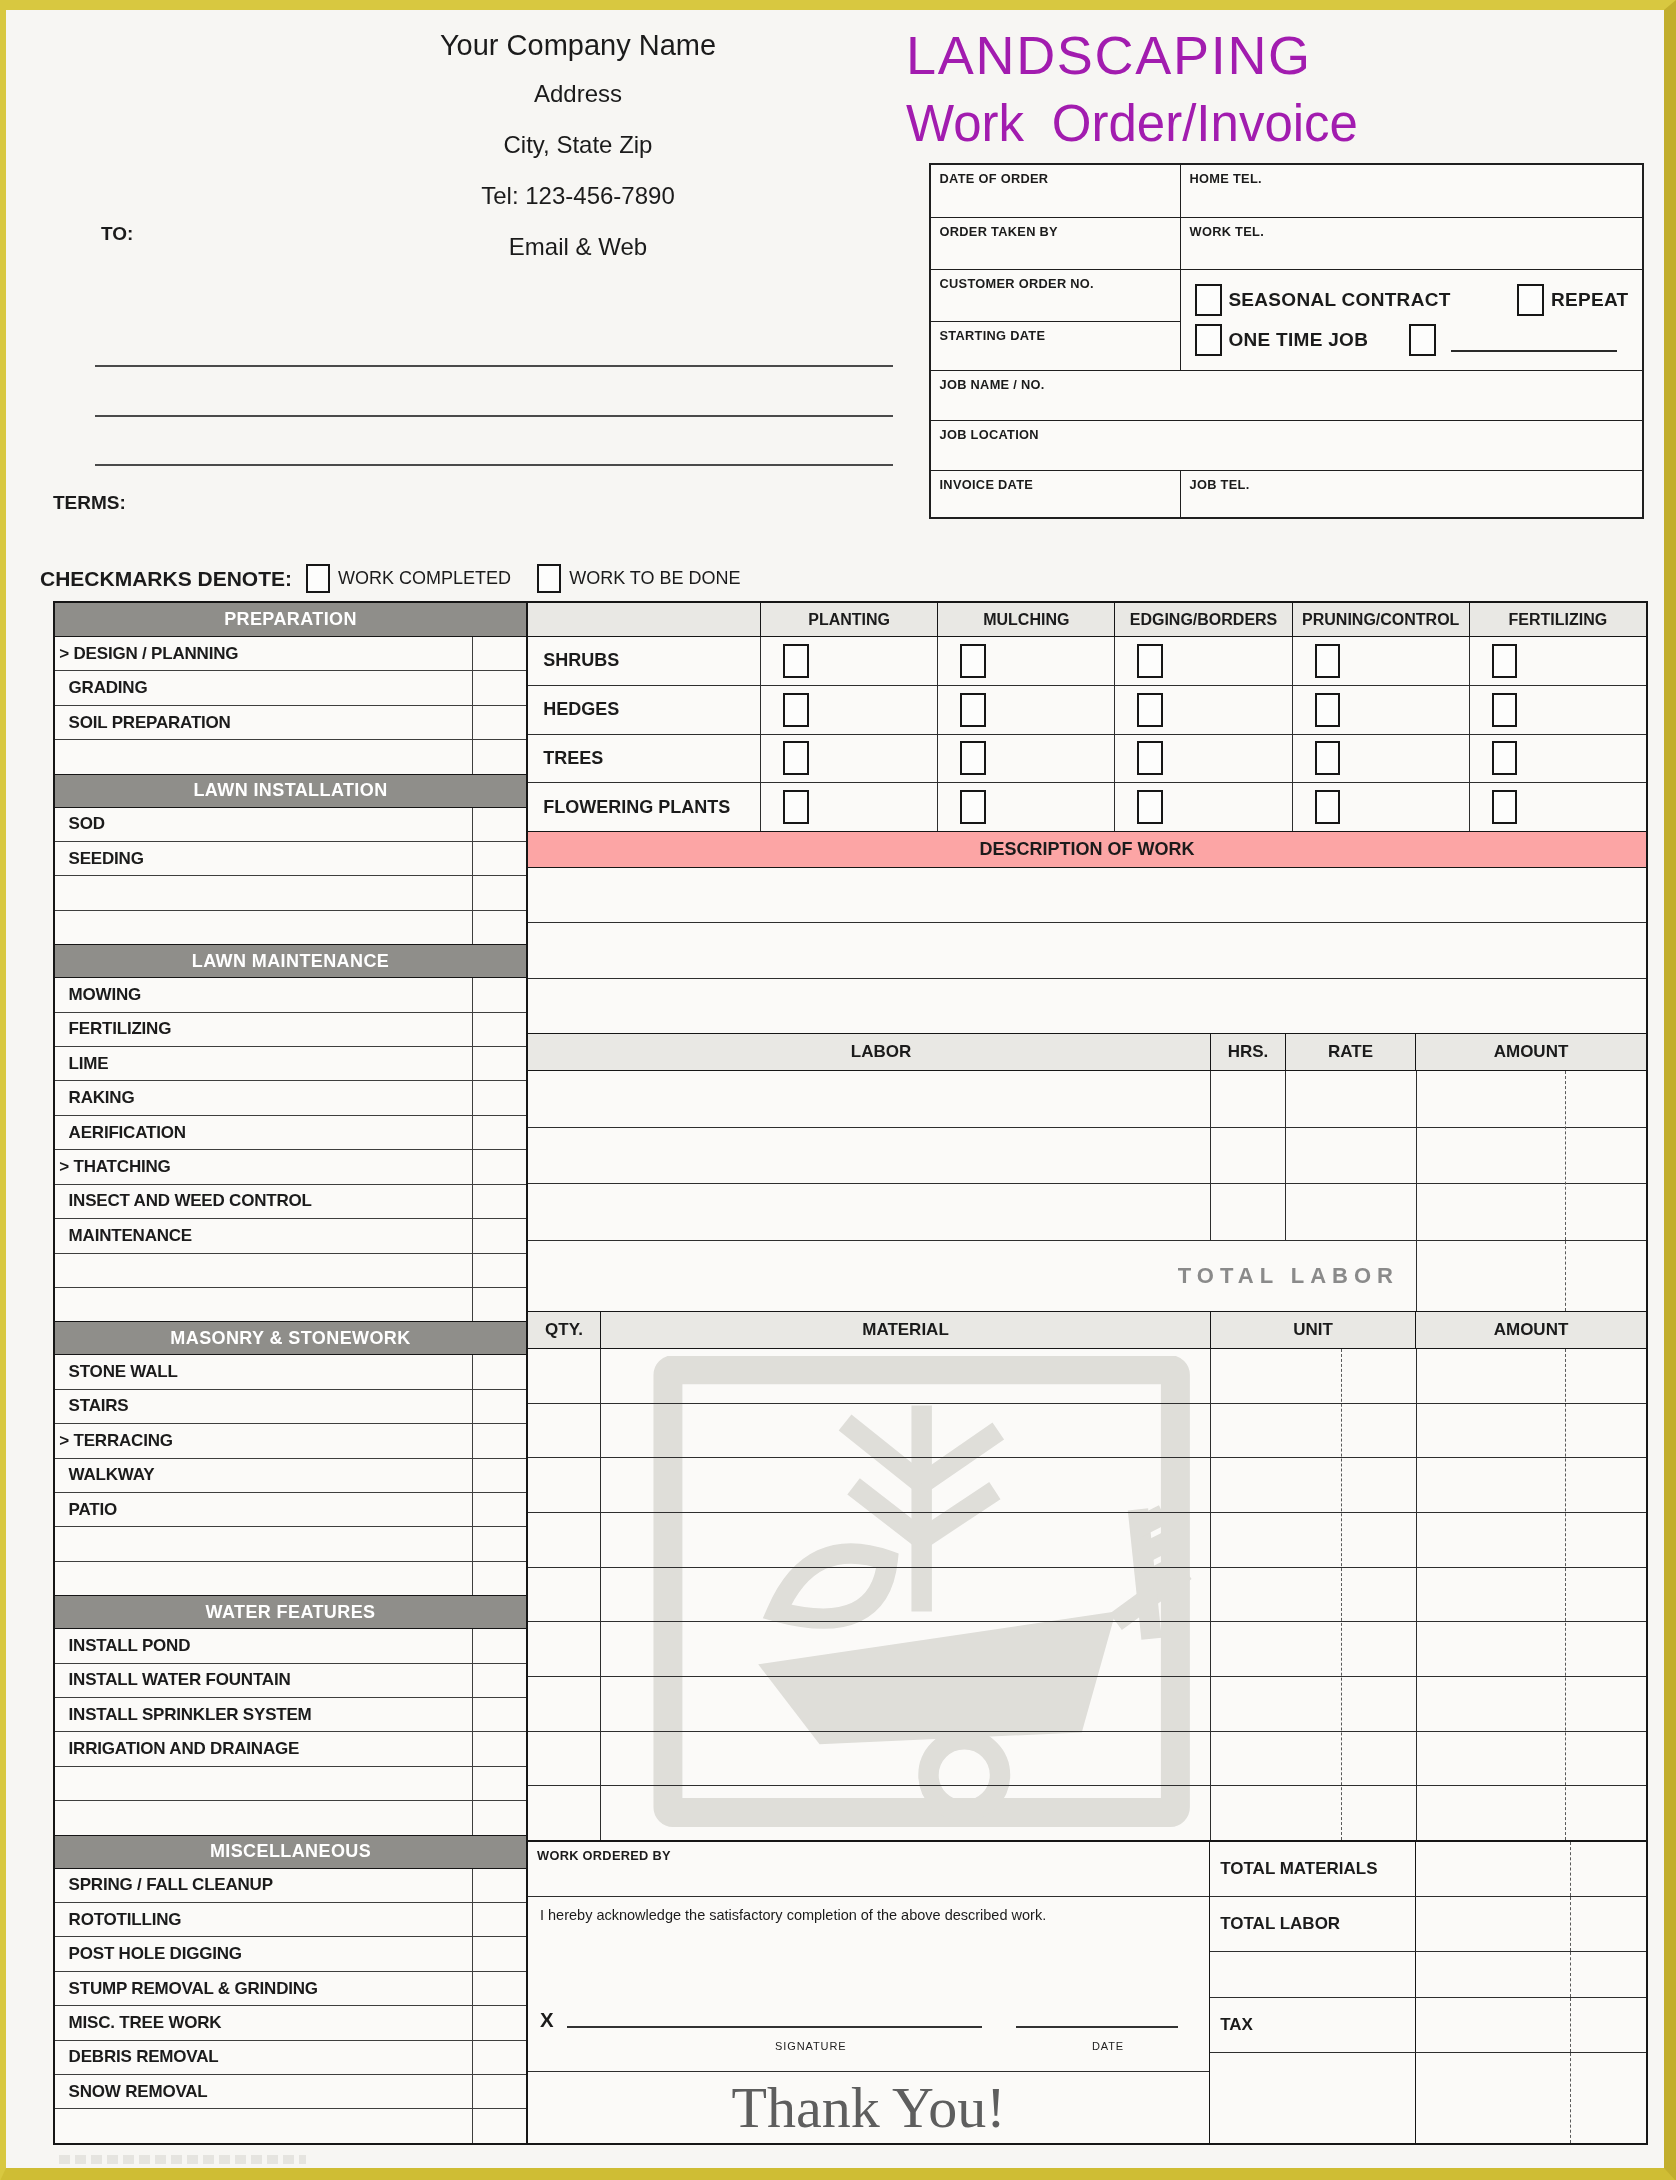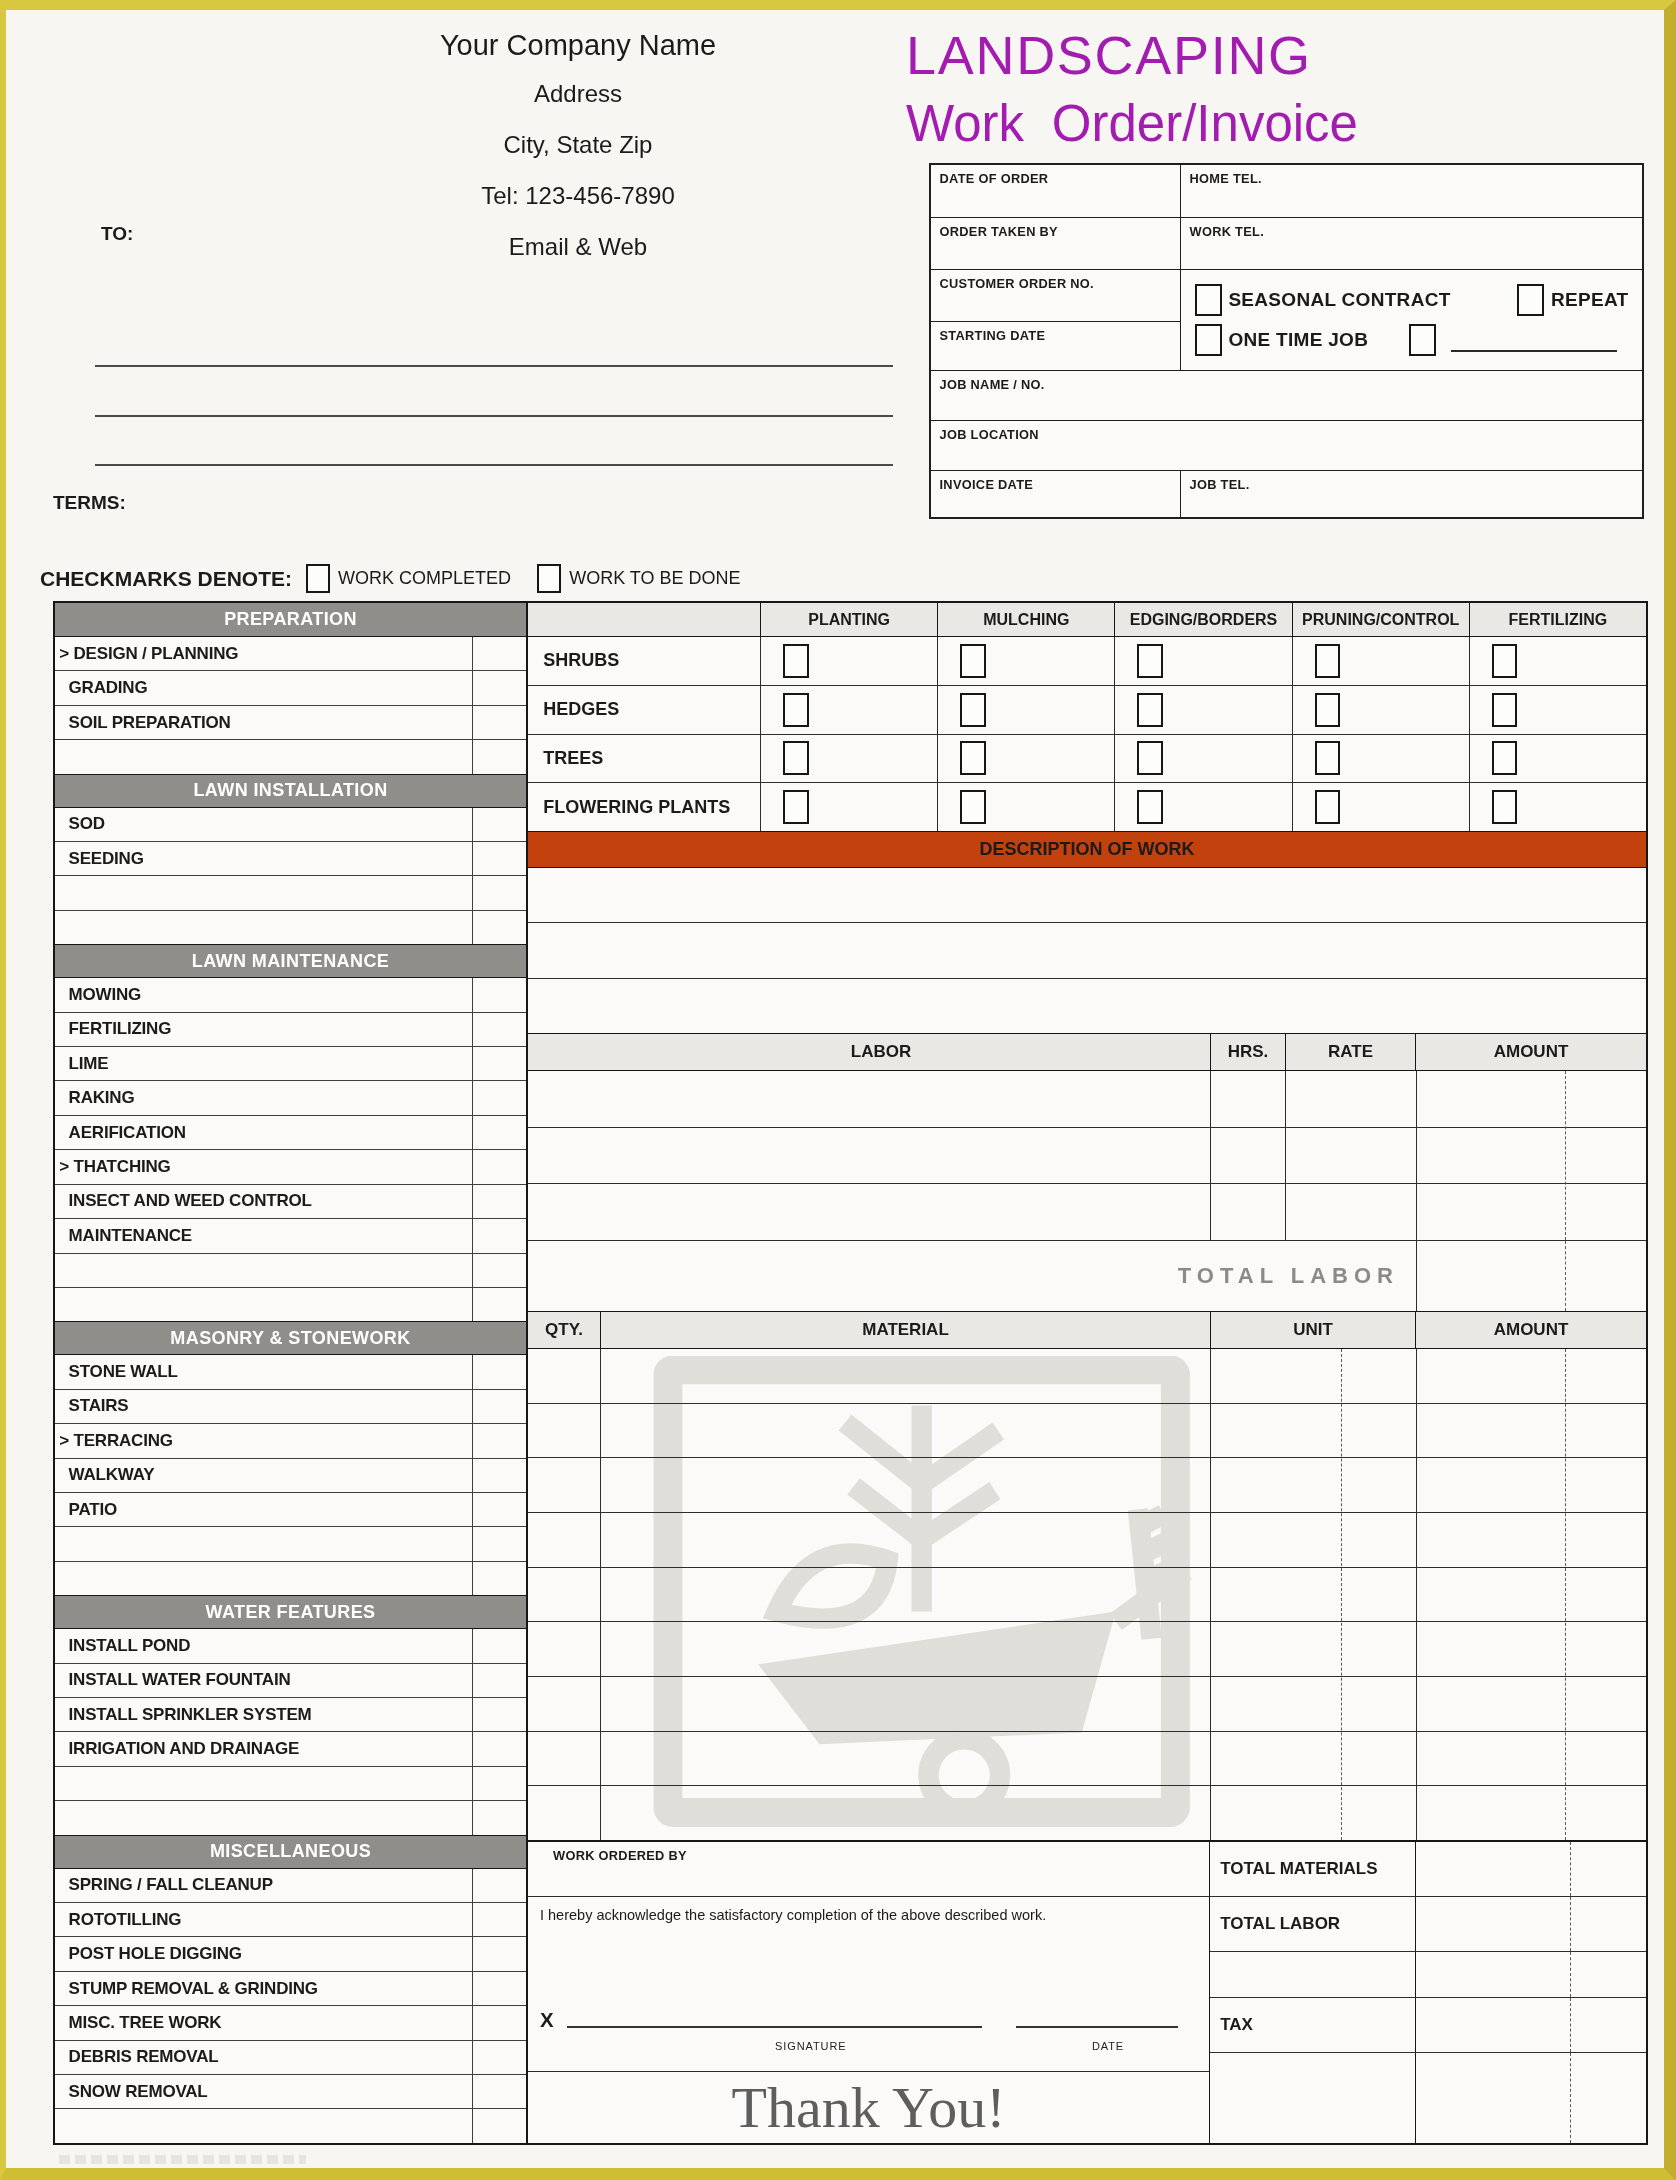--- a/index.html
+++ b/index.html
@@ -59,42 +59,42 @@
   .rightcol{flex:1;display:flex;flex-direction:column;position:relative}
   .pg-h{flex:0 0 34px;display:flex;background:#e9e8e4;border-bottom:1.7px solid #161616}
   .pgh-c{flex:1;display:flex;align-items:center;justify-content:center;font-weight:bold;font-size:16px;border-left:1.7px solid #161616}
   .pgh-c.first{flex:0 0 232px;border-left:none}
   .pg-rows{flex:0 0 194px;display:flex;flex-direction:column}
   .pg-row{flex:1;display:flex;border-top:1.7px solid #2e2e2e}
   .pg-row.first{border-top:none}
   .pg-label{flex:0 0 232px;display:flex;align-items:center;padding-left:15.3px;font-weight:bold;font-size:18px;white-space:nowrap}
   .pg-cell{flex:1;display:flex;align-items:center;border-left:1.7px solid #2e2e2e}
   .pg-cell .bx{margin-left:22px;width:25.6px;height:34px}
-  .bar{flex:0 0 37px;background:#c2410c;border-top:1.7px solid #161616;border-bottom:1.7px solid #161616;display:flex;align-items:center;justify-content:center;font-weight:bold;font-size:18px}
+  .bar{flex:0 0 37px;background:#fca5a5;border-top:1.7px solid #161616;border-bottom:1.7px solid #161616;display:flex;align-items:center;justify-content:center;font-weight:bold;font-size:18px}
   .desc-rows{flex:0 0 165px;display:flex;flex-direction:column}
   .drow{flex:1;border-top:1.7px solid #2e2e2e}
   .drow.first{border-top:none}
   .labor-h,.mat-h{flex:0 0 38px;display:flex;background:#e9e8e4;border-top:1.7px solid #161616;border-bottom:1.7px solid #161616}
   .hcell{display:flex;align-items:center;justify-content:center;font-weight:bold;font-size:17px;border-left:1.7px solid #161616}
   .hcell.nb{border-left:none}
   .labor-rows{flex:0 0 169px;position:relative;display:flex;flex-direction:column}
   .lrow{flex:1;border-top:1.7px solid #2e2e2e}
   .lrow.first{border-top:none}
   .vline{position:absolute;top:0;bottom:0;width:0;border-left:1.7px solid #2e2e2e}
   .vdash{position:absolute;top:0;bottom:0;width:0;border-left:1.7px dashed #5a5a5a}
   .total-row{flex:0 0 71px;position:relative;border-top:1.7px solid #2e2e2e}
   .total-label{position:absolute;right:247px;top:50%;transform:translateY(-50%);color:#8a8a8a;font-size:22px;font-weight:600;letter-spacing:6px;white-space:nowrap}
   .mat-rows{flex:0 0 491px;position:relative;display:flex;flex-direction:column}
   .mrow{flex:1;border-top:1.7px solid #2e2e2e;position:relative;z-index:1}
   .mrow.first{border-top:none}
   .watermark{position:absolute;left:111px;top:6.8px;width:596px;height:477px;opacity:.9}
 
   .bottom{flex:1;display:flex;border-top:2.6px solid #161616}
   .b-left{width:682px;border-right:1.7px solid #161616;display:flex;flex-direction:column}
-  .wob{flex:0 0 55px;border-bottom:1.7px solid #2e2e2e;padding:6px 25px}
+  .wob{flex:0 0 55px;border-bottom:1.7px solid #2e2e2e;padding:6px 9px}
   .ack{flex:0 0 175px;border-bottom:1.7px solid #2e2e2e;position:relative;padding:10.2px 12px}
   .ack-t{font-size:14.5px}
   .xl{position:absolute;left:12px;bottom:39px;font-size:20.4px;font-weight:bold}
   .sigline{position:absolute;left:39px;right:227px;bottom:43px;border-bottom:2.1px solid #333}
   .dateline{position:absolute;right:31px;bottom:43px;width:162px;border-bottom:2.1px solid #333}
   .sig-lab{position:absolute;left:247px;bottom:19px;font-size:11px;letter-spacing:0.9px;color:#222}
   .date-lab{position:absolute;right:85px;bottom:19px;font-size:11px;letter-spacing:0.9px;color:#222}
   .thanks{flex:1;display:flex;align-items:center;justify-content:center;font-family:"Liberation Serif","DejaVu Serif",serif;font-size:58px;color:#5e5e5e}
   .b-right{flex:1;display:flex;flex-direction:column}
   .t-row{display:flex;border-bottom:1.7px solid #2e2e2e}

